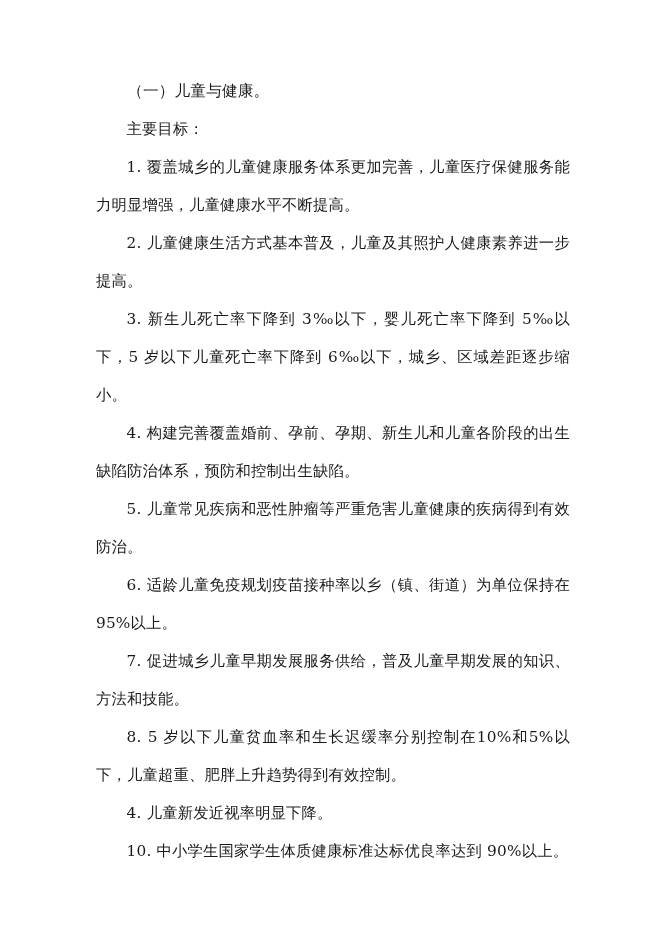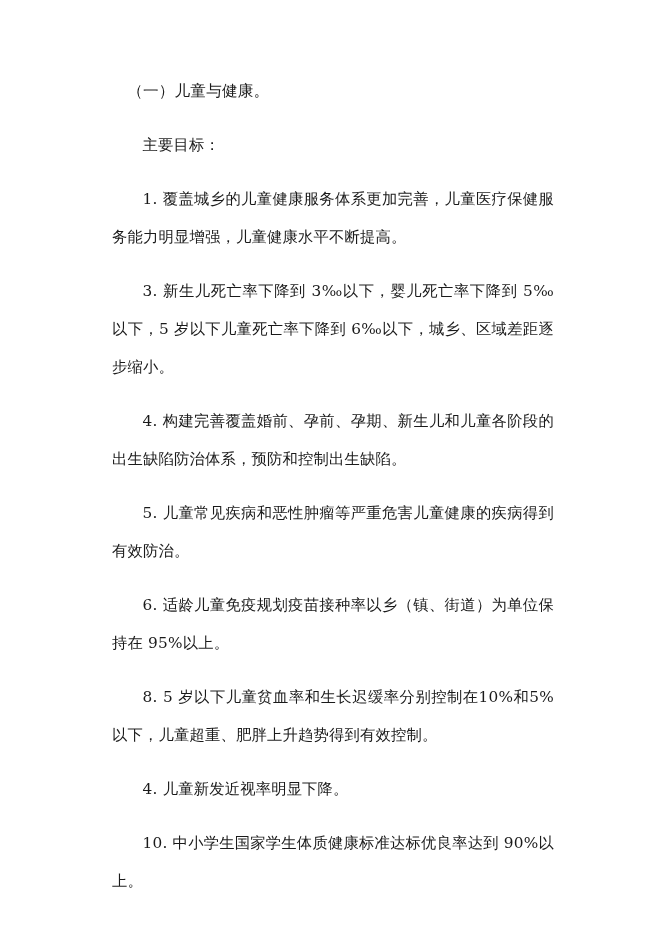--- a/index.html
+++ b/index.html
@@ -30,33 +30,35 @@
     text-justify: inter-ideograph;
   }
   .heading {
     font-weight: normal;
     text-indent: 2em;
     margin: 0 0 0 0;
     font-size: 15.6px;
     line-height: 38px;
   }
   .para {
-    margin: 16px;
+    margin: 0;
     text-indent: 2em;
   }
 </style>
 </head>
 <body>
 
 <div class="page">
   <div class="doc-body">
     <p class="heading">（一）儿童与健康。</p>
     <p class="para">主要目标：</p>
     <p class="para">1. 覆盖城乡的儿童健康服务体系更加完善，儿童医疗保健服务能力明显增强，儿童健康水平不断提高。</p>
+    <p class="para">2. 儿童健康生活方式基本普及，儿童及其照护人健康素养进一步提高。</p>
     <p class="para">3. 新生儿死亡率下降到 3‰以下，婴儿死亡率下降到 5‰以下，5 岁以下儿童死亡率下降到 6‰以下，城乡、区域差距逐步缩小。</p>
     <p class="para">4. 构建完善覆盖婚前、孕前、孕期、新生儿和儿童各阶段的出生缺陷防治体系，预防和控制出生缺陷。</p>
     <p class="para">5. 儿童常见疾病和恶性肿瘤等严重危害儿童健康的疾病得到有效防治。</p>
     <p class="para">6. 适龄儿童免疫规划疫苗接种率以乡（镇、街道）为单位保持在 95%以上。</p>
+    <p class="para">7. 促进城乡儿童早期发展服务供给，普及儿童早期发展的知识、方法和技能。</p>
     <p class="para">8. 5 岁以下儿童贫血率和生长迟缓率分别控制在10%和5%以下，儿童超重、肥胖上升趋势得到有效控制。</p>
     <p class="para">4. 儿童新发近视率明显下降。</p>
     <p class="para">10. 中小学生国家学生体质健康标准达标优良率达到 90%以上。</p>
   </div>
 </div>
 
 </body></html>

